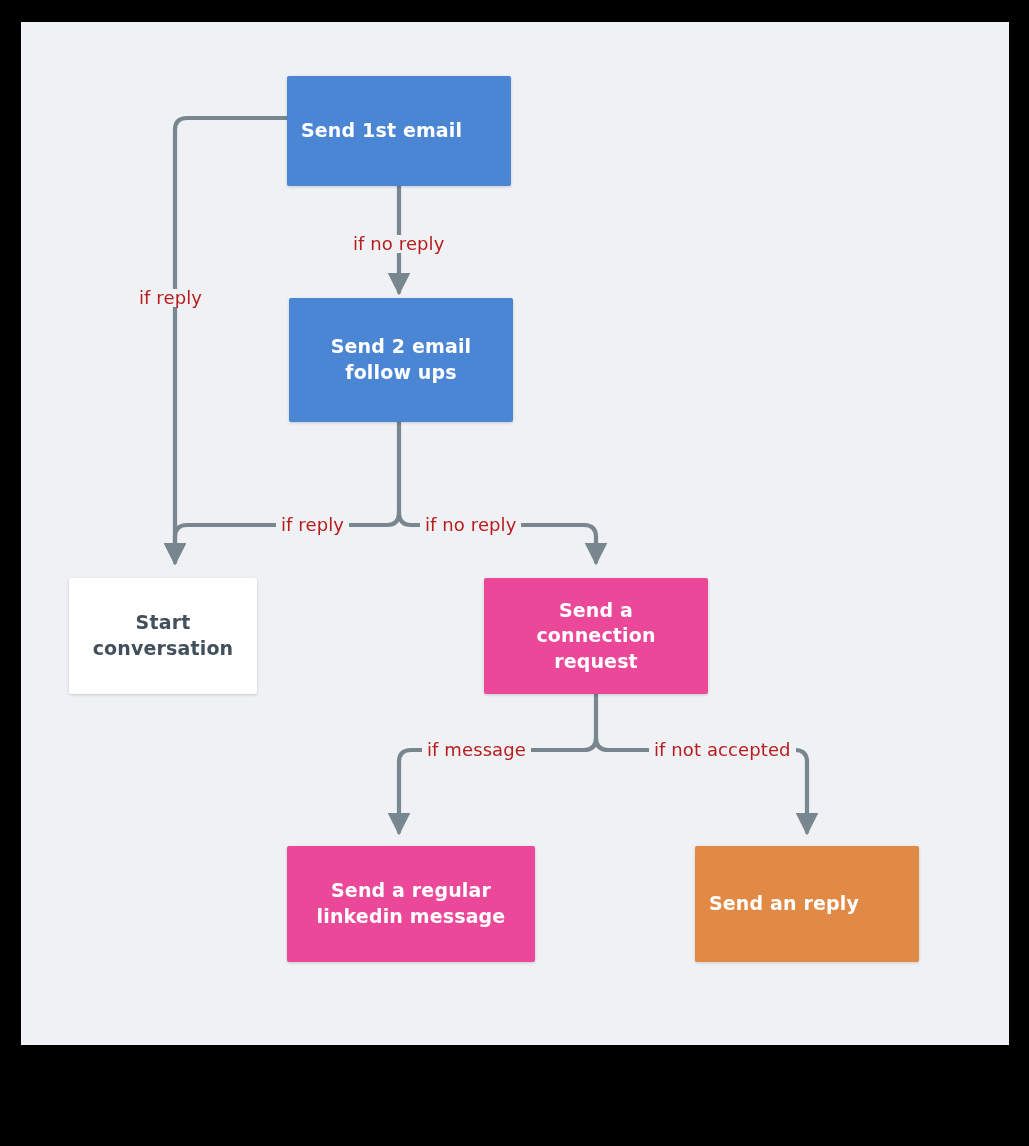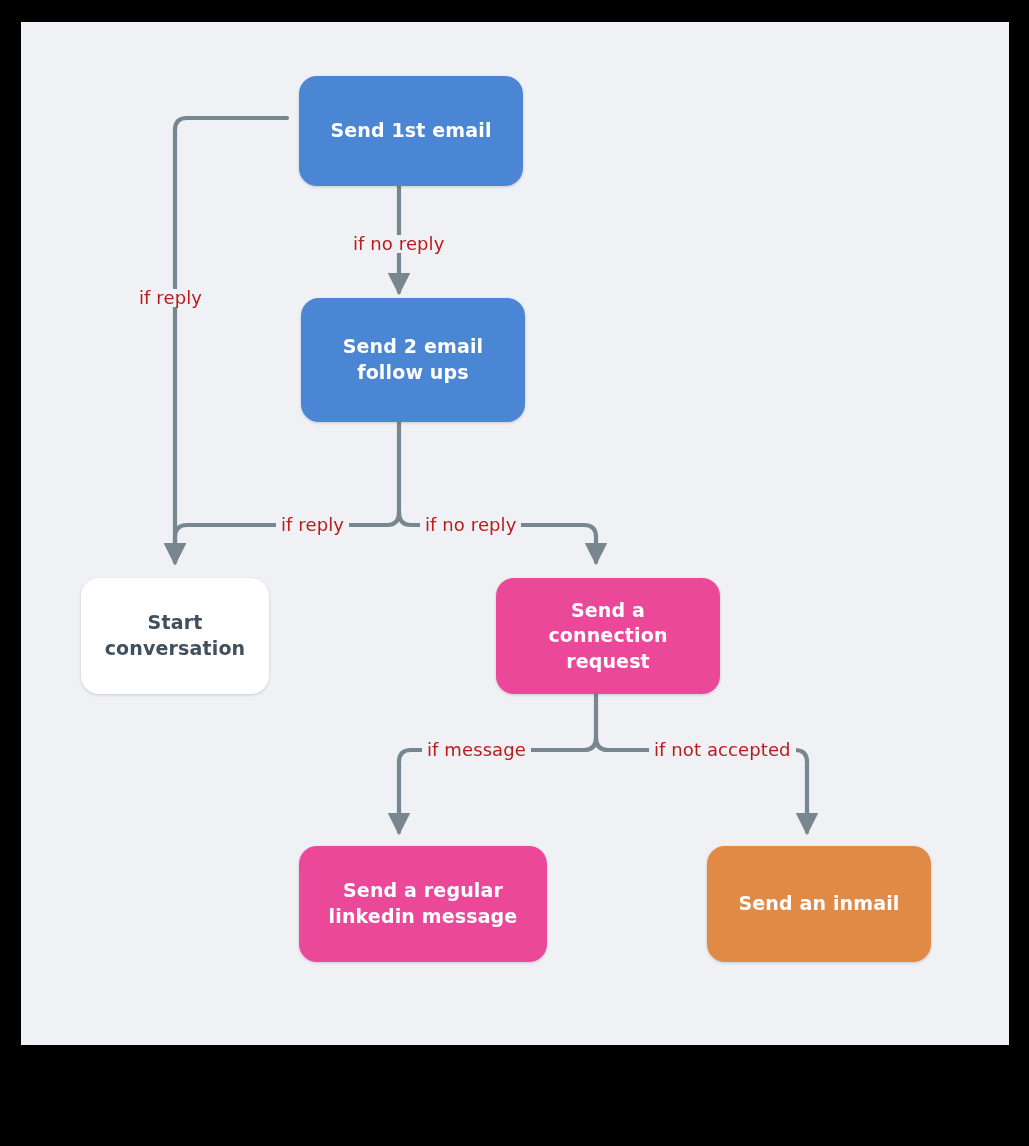--- a/index.html
+++ b/index.html
@@ -30,32 +30,30 @@
   #edges {
     position: absolute;
     left: 0;
     top: 0;
     width: 988px;
     height: 1023px;
   }
   .node {
     position: absolute;
     box-sizing: border-box;
-    border-radius: 18px;
+    border-radius: 2px;
     display: flex;
     align-items: center;
-    justify-content: center;
     text-align: center;
     line-height: 1.35;
     font-size: 19px;
     font-weight: 600;
     letter-spacing: 0.15px;
     padding: 6px 14px;
     box-shadow: 0 1px 3px rgba(20,30,45,0.18);
-    margin-left: 12px;
   }
   .node-blue   { background: #4a86d4; color: #ffffff; }
   .node-green  { background: #ec4899; color: #ffffff; }
   .node-orange { background: #e08a46; color: #ffffff; }
   .node-white  { background: #ffffff; color: #41505c; font-weight: 600; }
 
   .edge-label {
     position: absolute;
     font-size: 18px;
     font-weight: 500;
@@ -110,21 +108,21 @@
 
     <div class="node node-green" style="left:463px; top:556px; width:224px; height:116px;">
       <span>Send a connection request</span>
     </div>
 
     <div class="node node-green" style="left:266px; top:824px; width:248px; height:116px;">
       <span>Send a regular linkedin message</span>
     </div>
 
     <div class="node node-orange" style="left:674px; top:824px; width:224px; height:116px;">
-      <span>Send an inmail</span>
+      <span>Send an reply</span>
     </div>
 
     <div class="edge-label" style="left:113px; top:267px;">if reply</div>
 
     <div class="edge-label" style="left:327px; top:213px;">if no reply</div>
 
     <div class="edge-label" style="left:255px; top:494px;">if reply</div>
 
     <div class="edge-label" style="left:399px; top:494px;">if no reply</div>
 

